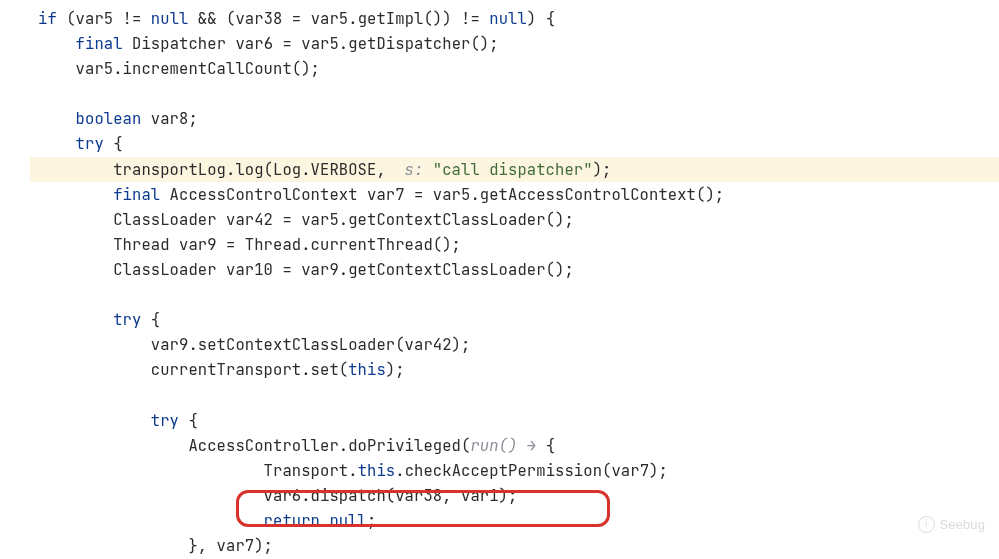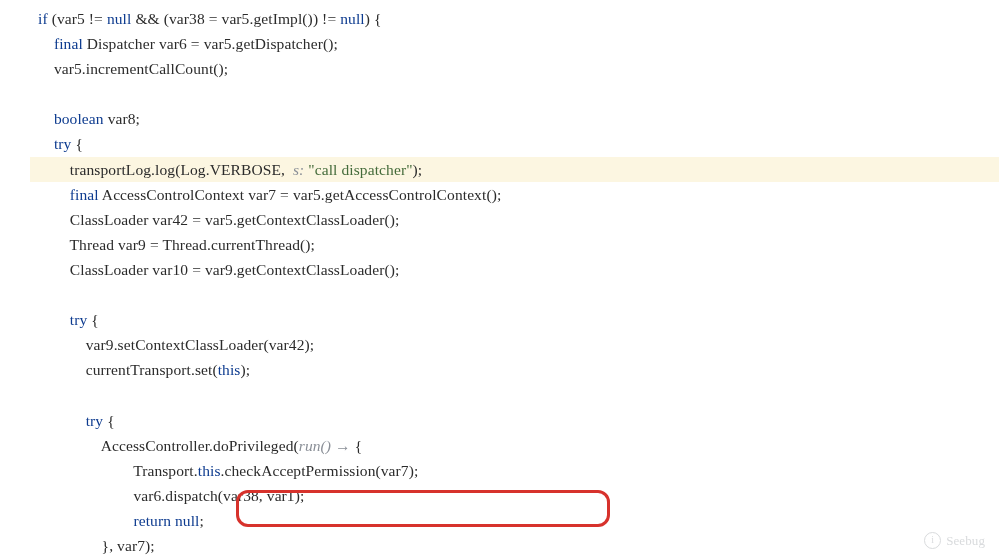--- a/index.html
+++ b/index.html
@@ -13,21 +13,20 @@
     width: 999px;
     height: 559px;
     overflow: hidden;
     position: relative;
     letter-spacing: 0.1px;
   }
   .code-area {
     padding: 6px 0 0 30px;
     white-space: pre;
     position: relative;
-    font-family: Liberation Serif, serif;
   }
   .line {
     display: block;
     height: 25.1px;
     padding-left: 8px;
   }
   .highlight-line {
     background: #fcf6e1;
   }
   .kw   { color: #0d3b8f; }        
@@ -40,23 +39,23 @@
     border-radius: 12px;
     left: 236px;
     top: 490px;
     width: 368px;
     height: 31px;
     pointer-events: none;
   }
   .watermark {
     position: absolute;
     right: 14px;
-    bottom: 8px;
+    bottom: 24px;
     color: #d9dbdd;
-    font-family: Liberation Serif, serif;
+    font-family: Liberation Sans, sans-serif;
     font-size: 13px;
     display: flex;
     align-items: center;
     gap: 5px;
   }
   .watermark .circle {
     width: 15px;
     height: 15px;
     border: 1.2px solid #d9dbdd;
     border-radius: 50%;

